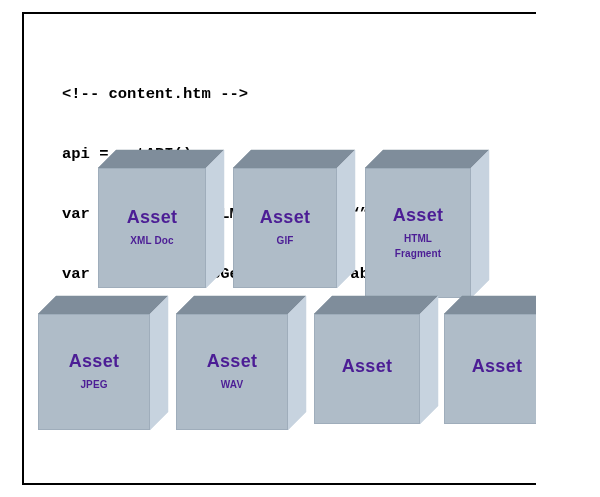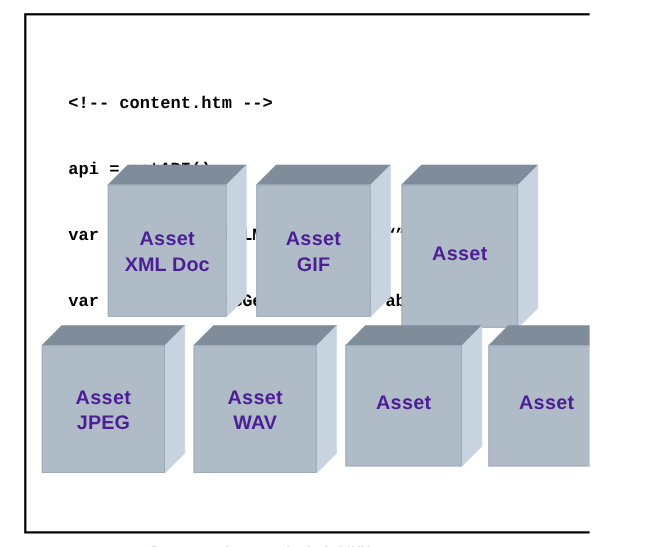--- a/index.html
+++ b/index.html
@@ -68,21 +68,21 @@
   }
   .box-title {
     font-weight: bold;
     font-size: 18px;
     line-height: 21px;
     letter-spacing: 0.3px;
     margin-bottom: 5px;
   }
   .box-sub {
     font-weight: bold;
-    font-size: 18px;
+    font-size: 10px;
     line-height: 15.5px;
     letter-spacing: 0.1px;
     padding: 0 4px;
   }
   
   .box-svg {
     position: absolute;
     left: 0;
     top: 0;
     overflow: visible;
@@ -122,20 +122,21 @@
             <div class="box-sub">GIF</div>
           </div>
         </div>
         <div class="asset-box" style="left: 341px; top: 136px; width: 124px; height: 148px;">
           <svg class="box-svg" width="124" height="148">
             <polygon points="0,18 18,0 124,0 106,18" fill="#7f8d9b" stroke="#7f8d9b" stroke-width="0.5"></polygon>
             <polygon points="106,18 124,0 124,130 106,148" fill="#c7d3df" stroke="#c7d3df" stroke-width="0.5"></polygon>
           </svg>
           <div class="box-front" style="left: 0px; top: 18px; width: 106px; height: 130px; background: rgb(175, 188, 200); border-color: rgb(159, 173, 187);">
             <div class="box-title">Asset</div>
+            <div class="box-sub">HTML<br>Fragment</div>
           </div>
         </div>
         <div class="asset-box" style="left: 14px; top: 282px; width: 130px; height: 134px;">
           <svg class="box-svg" width="130" height="134">
             <polygon points="0,18 18,0 130,0 112,18" fill="#7f8d9b" stroke="#7f8d9b" stroke-width="0.5"></polygon>
             <polygon points="112,18 130,0 130,116 112,134" fill="#c7d3df" stroke="#c7d3df" stroke-width="0.5"></polygon>
           </svg>
           <div class="box-front" style="left: 0px; top: 18px; width: 112px; height: 116px; background: rgb(175, 188, 200); border-color: rgb(159, 173, 187);">
             <div class="box-title">Asset</div>
             <div class="box-sub">JPEG</div>

